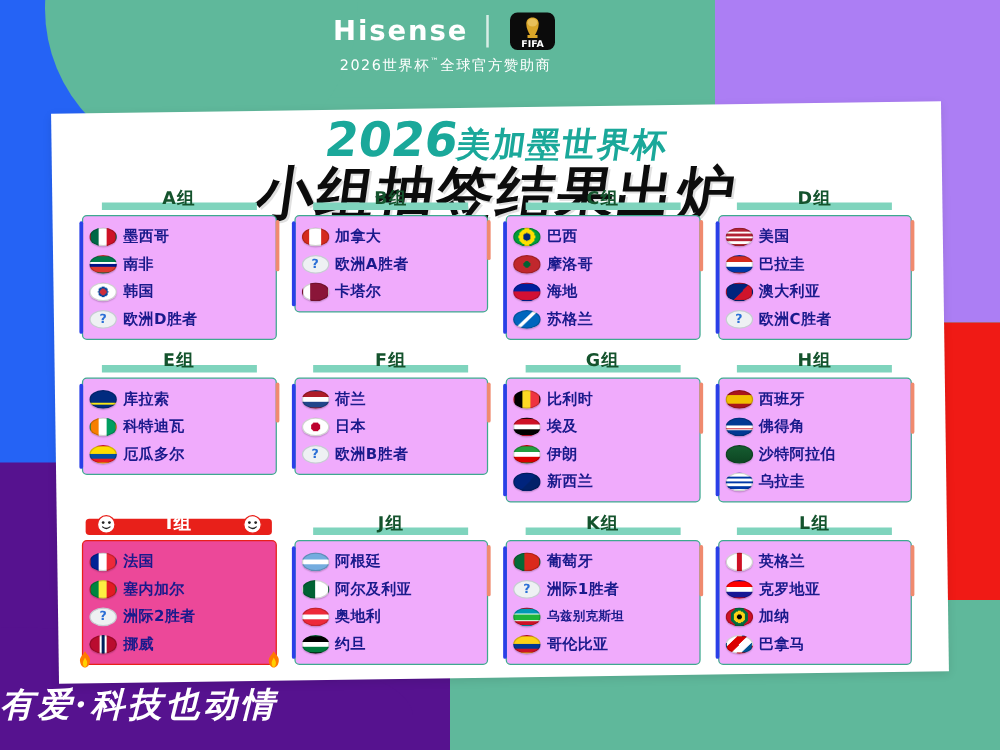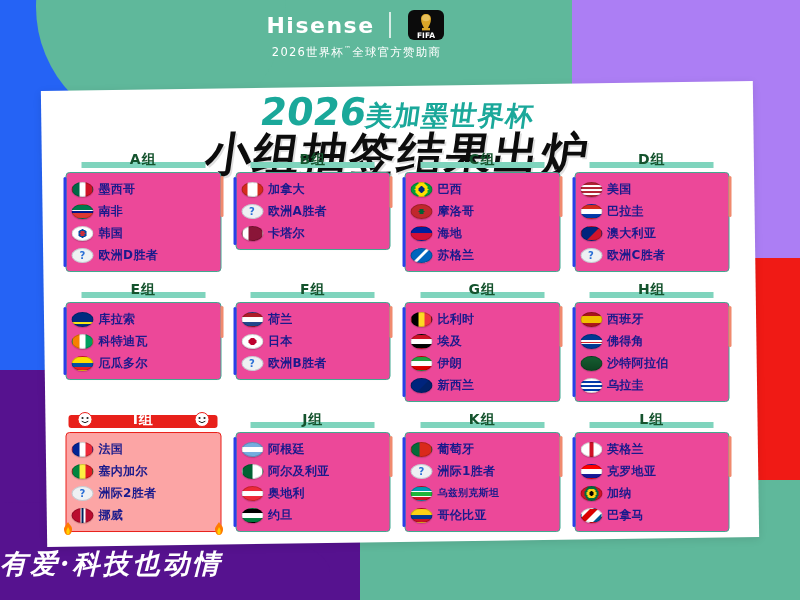--- a/index.html
+++ b/index.html
@@ -87,32 +87,32 @@
     font-family:"DejaVu Sans",sans-serif; letter-spacing:1px;
   }
   .gcell.death .ghead .bar { background:#e8201a; left:2%; right:2%; height:13px; border-radius:3px; }
   .gcell.death .ghead .lbl { color:#ffffff; }
   .emoji-face { position:absolute; top:2px; width:15px; height:15px; z-index:2; }
   .emoji-face.l { left:12px; }
   .emoji-face.r { right:12px; }
 
   .gbox {
     border:1.4px solid #3ea98f; border-radius:4px; padding:5px 6px 5px 5px;
-    background:#ec4899; position:relative;
+    background:#f0abfc; position:relative;
   }
   .gbox::before {
     content:""; position:absolute; left:-3px; top:4px; bottom:4px;
     width:3px; background:#2a3fe8; border-radius:2px;
   }
   .gbox::after {
     content:""; position:absolute; right:-3px; top:3px; height:42%;
     width:3px; background:#f08a6e; border-radius:2px;
   }
   .gcell.death .gbox {
-    border:1.8px solid #e8201a; background:#fca5a5;
+    border:1.8px solid #e8201a; background:#ec4899;
   }
   .gcell.death .gbox::before, .gcell.death .gbox::after { display:none; }
 
   .team { display:flex; align-items:center; gap:5px; height:22px; }
   .flag {
     width:22px; height:15px; border-radius:50%/50%; flex:0 0 22px;
     overflow:hidden; position:relative; border:0.5px solid rgba(0,0,0,.18);
     box-shadow:0 1px 1px rgba(0,0,0,.18);
   }
   .tname {

